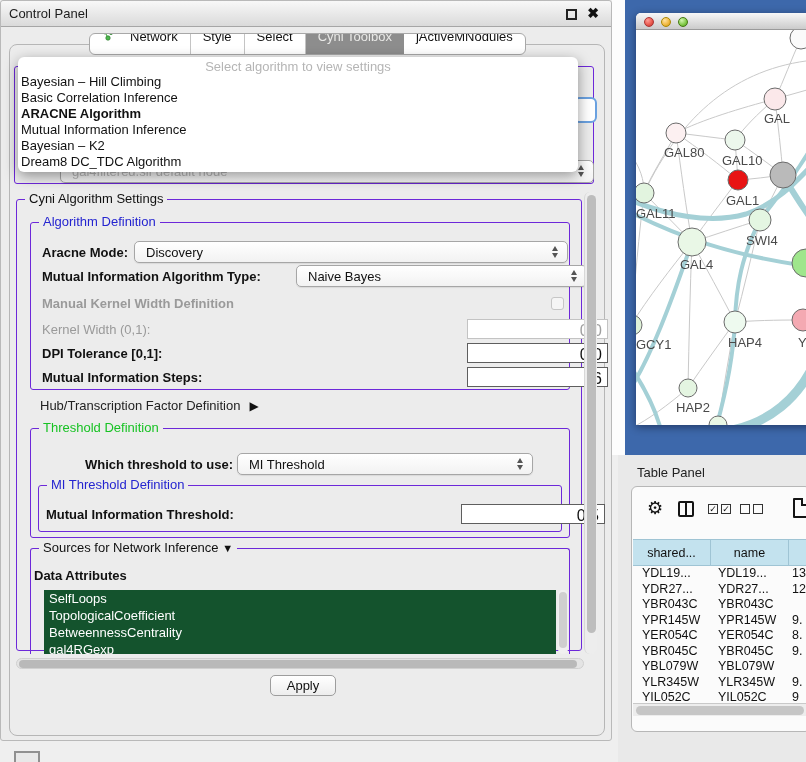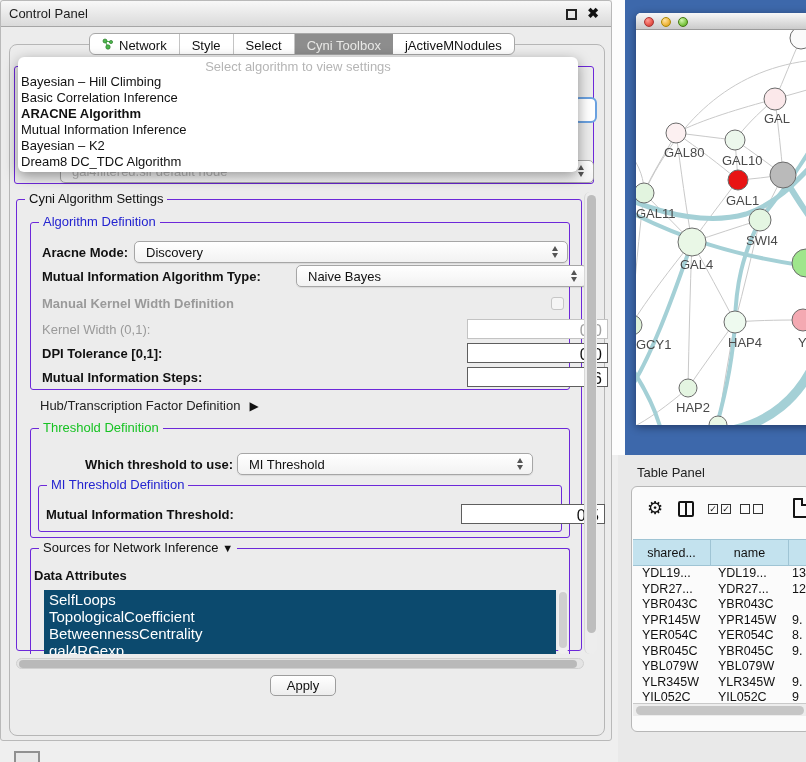--- a/index.html
+++ b/index.html
@@ -14,21 +14,21 @@
   .cp-titlebar { left:0; top:0; width:100%; height:26px;
                  background:linear-gradient(#f8f8f8,#dadada);
                  border-bottom:1px solid #a6a6a6; border-radius:3px 3px 0 0; }
   .cp-title { left:8px; top:5px; font-size:13px; color:#1c1c1c; }
   .float-box { right:34px; top:8px; width:11px; height:11px; border:2px solid #222; }
   .close-x { right:12px; top:4px; font-size:14px; font-weight:bold; color:#111; }
 
   .tabbar { left:88px; top:32px; height:22px; display:flex; align-items:stretch;
             background:#fff; border:1px solid #a8a8a8; border-radius:6px; overflow:hidden;
             font-size:13px; z-index:5; }
-  .tabbar .tab { display:flex; align-items:flex-start; padding:4px 12px; gap:5px; color:#111;
+  .tabbar .tab { display:flex; align-items:flex-end; padding:10px 12px; gap:16px; color:#111;
                  border-right:1px solid #c4c4c4; white-space:nowrap; }
   .tabbar .tab:last-child { border-right:none; }
   .tabbar .tab.sel { background:#8d8d8d; color:#e9e9e7; border-right:none; }
 
   .content-panel { left:8px; top:43px; width:596px; height:692px; background:#ececec;
                    border:1px solid #b6b6b6; border-radius:8px; }
 
   .grp { position:absolute; border:1px solid #6d28d9; border-radius:3px; }
   .grp-title { position:absolute; top:-9px; left:8px; background:#ececec; padding:0 4px;
                font-size:13px; white-space:nowrap; }
@@ -59,21 +59,21 @@
   .ov-item { position:absolute; left:3px; color:#111; white-space:nowrap; }
 
   .vscroll { left:584px; top:192px; width:13px; height:462px; background:#ededed;
              border-left:1px solid #d8d8d8; border-radius:6px; }
   .vthumb { position:absolute; left:2px; top:3px; width:9px; height:438px; background:#bdbdbd; border-radius:5px; }
   .hscroll { left:16px; top:658px; width:568px; height:11px; background:#e4e4e4;
              border:1px solid #d0d0d0; border-radius:6px; }
   .hthumb { position:absolute; left:2px; top:0.5px; width:558px; height:8px; background:#b9b9b9; border-radius:5px; }
 
   .attr-list { left:44px; top:590px; width:512px; height:64px; overflow:hidden; }
-  .attr-item { height:17px; background:#0c4a6e; color:#fff; font-size:15px; padding:1px 0 0 5px; }
+  .attr-item { height:17px; background:#14532d; color:#fff; font-size:13px; padding:1px 0 0 5px; }
   .list-sb { left:558px; top:590px; width:10px; height:64px; background:#f0f0f0; border-radius:5px; }
   .list-sb-thumb { position:absolute; left:1px; top:2px; width:8px; height:56px; background:#cfcfcf; border-radius:4px; }
 
   .btn { position:absolute; background:linear-gradient(#ffffff,#ededed); border:1px solid #9d9d9d;
          border-radius:5px; font-size:13px; color:#111; display:flex; align-items:center;
          justify-content:center; }
 
   .seg-bar { left:146px; top:707px; height:21px; display:flex; background:#fff;
              border:1px solid #a9a9a9; border-radius:6px; overflow:hidden; font-size:13px; font-weight:bold; }
   .seg { display:flex; align-items:center; padding:0 13px; border-right:1px solid #c4c4c4; color:#111; white-space:nowrap; }

